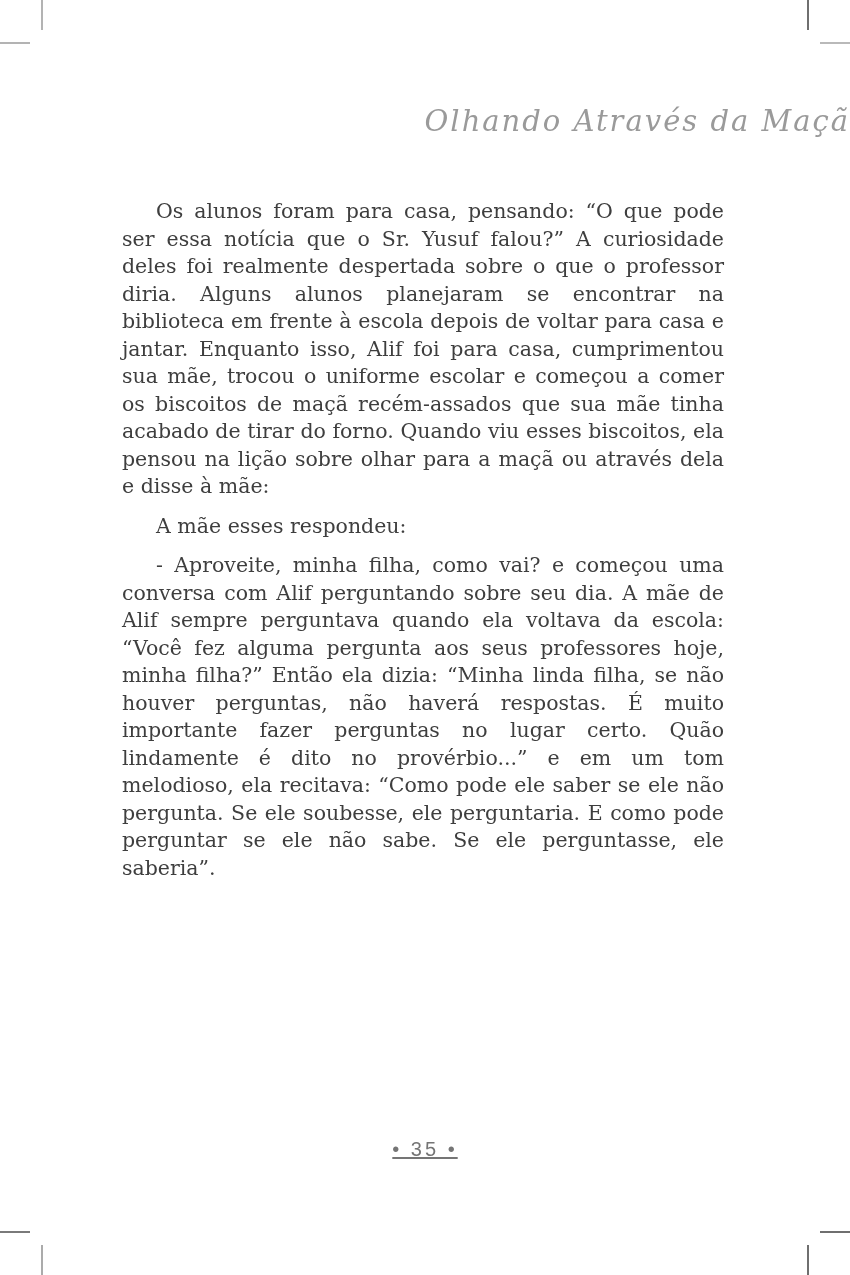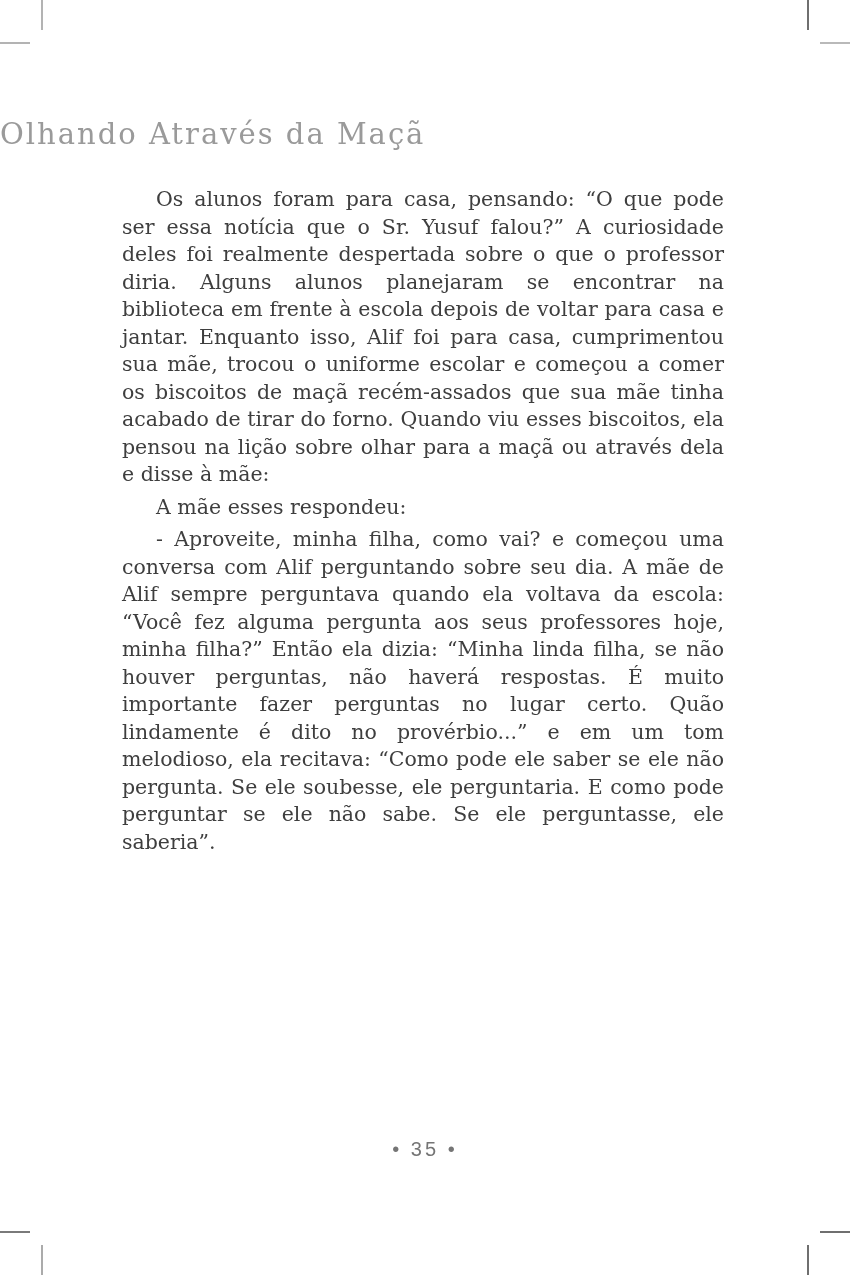--- a/index.html
+++ b/index.html
@@ -26,56 +26,58 @@
   .crop.bl-h { left: 0;    top: 1231px; background: #7a7a7a; }
   .crop.bl-v { left: 41px; top: 1245px; background: #ababab; }
   .crop.br-h { left: 820px; top: 1231px; background: #6f6f6f; }
   .crop.br-v { left: 807px; top: 1245px; background: #6f6f6f; }
 
   
   .running-header {
     position: absolute;
     left: 0;
     right: 0;
-    top: 117px;
-    text-align: left;
+    top: 104px;
+    text-align: right;
     font-family: "DejaVu Serif", serif;
+    font-style: italic;
     font-size: 29px;
     letter-spacing: 2px;
     color: #9a9a9a;
   }
 
   
   .text-block {
     position: absolute;
     left: 122px;
     top: 186px;
     width: 602px;
     font-family: "DejaVu Serif", serif;
     font-size: 20.5px;
     line-height: 27.5px;
     color: #3e3e3e;
     text-align: justify;
   }
   .text-block p.para {
-    margin: 0 0 5px 0;
+    margin: 12px 0 5px 0;
     text-indent: 34px;
   }
 
   
   .footer-pagenum {
     position: absolute;
     left: 0;
     right: 0;
     top: 1138px;
     text-align: center;
     font-family: "Liberation Sans", sans-serif;
     font-size: 20px;
     letter-spacing: 3px;
     color: #757575;
+    text-decoration: underline;
   }
 </style>
 </head>
 <body>
 
 <div class="sheet">
 
   <div class="crop v tl-v"></div>
   <div class="crop h tl-h"></div>
   <div class="crop v tr-v"></div>

